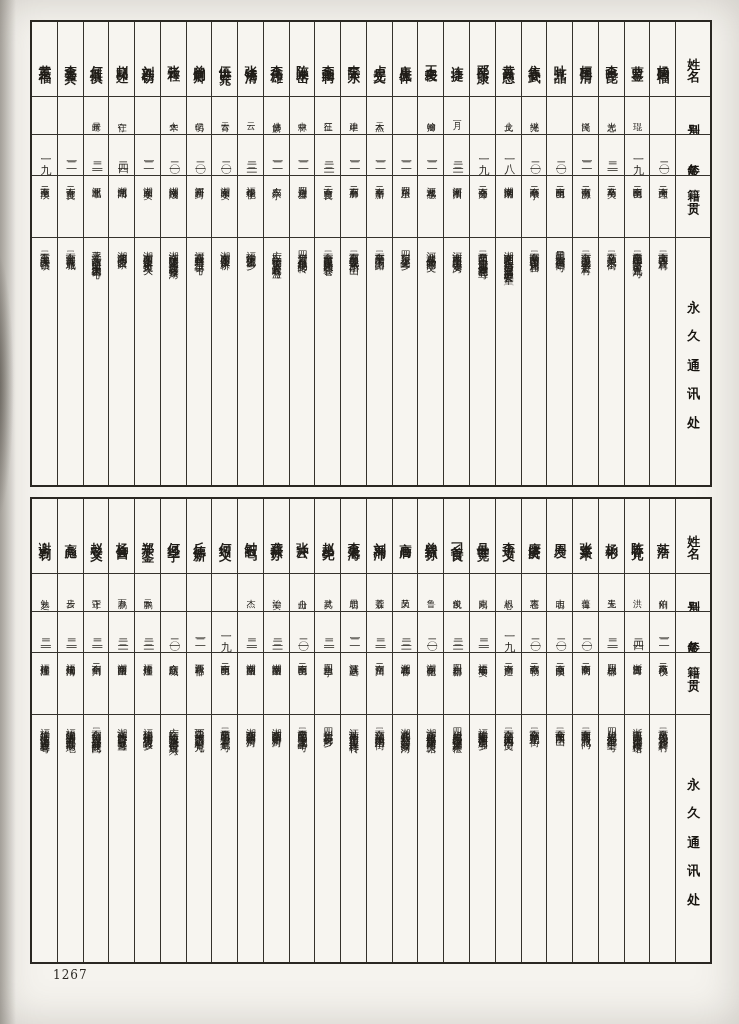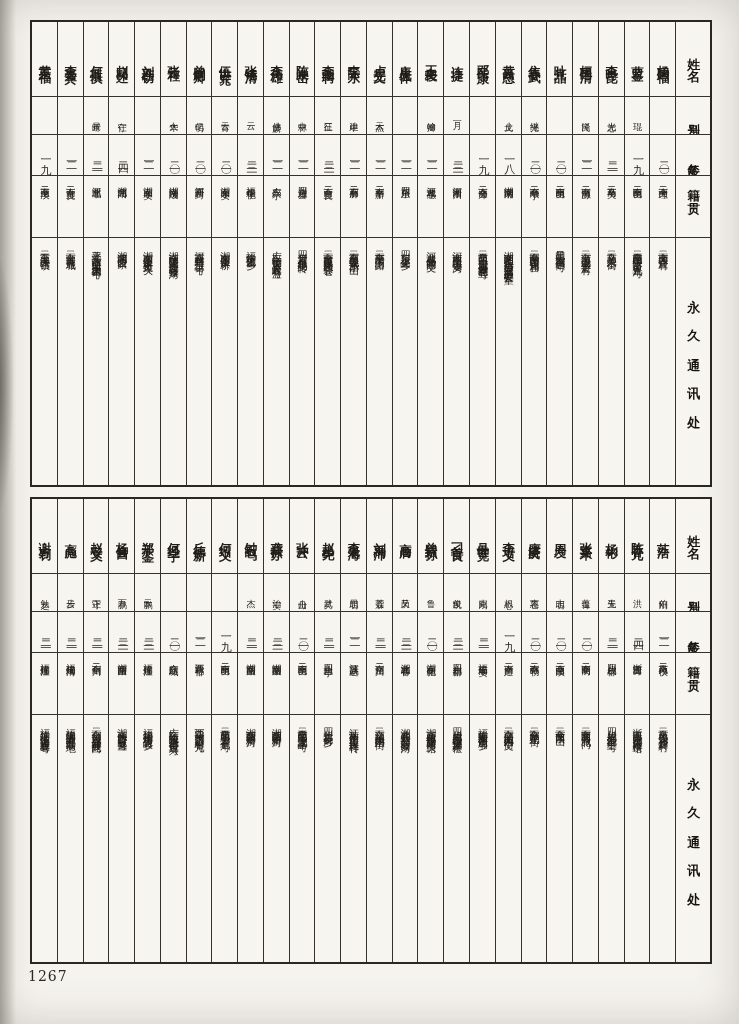--- a/index.html
+++ b/index.html
@@ -50,22 +50,22 @@
   .addr span   { font-size:10px; letter-spacing:1.5px; }
   
   .header-col .cell span { font-weight:bold; color:#17140f; }
   .header-col .name span   { font-size:13px; letter-spacing:11px; }
   .header-col .hao span    { font-size:12px; letter-spacing:2px; }
   .header-col .age span    { font-size:12px; letter-spacing:2px; }
   .header-col .native span { font-size:12.5px; letter-spacing:13px; }
   .header-col .addr { align-items:center; padding-top:0; }
   .header-col .addr span   { font-size:13px; letter-spacing:29px; }
   .page-number {
-    position:absolute; left:28px; top:968px;
-    font-family:"DejaVu Serif", serif; font-size:14px; color:#2b2823;
+    position:absolute; left:53px; top:968px;
+    font-family:"DejaVu Serif", serif; font-size:12px; color:#2b2823;
     letter-spacing:1px;
   }
 </style>
 </head>
 <body>
 
 <div class="page">
   <div class="edge-shadow"></div>
   <div class="edge-smudge"></div>
   <div class="roster top">

